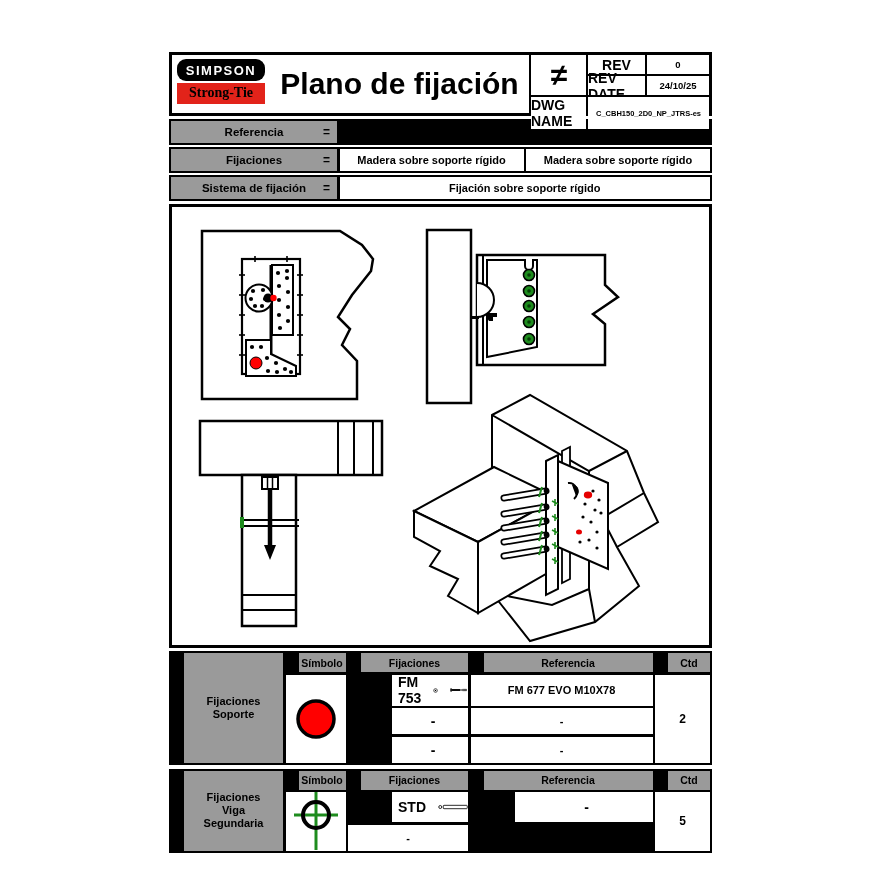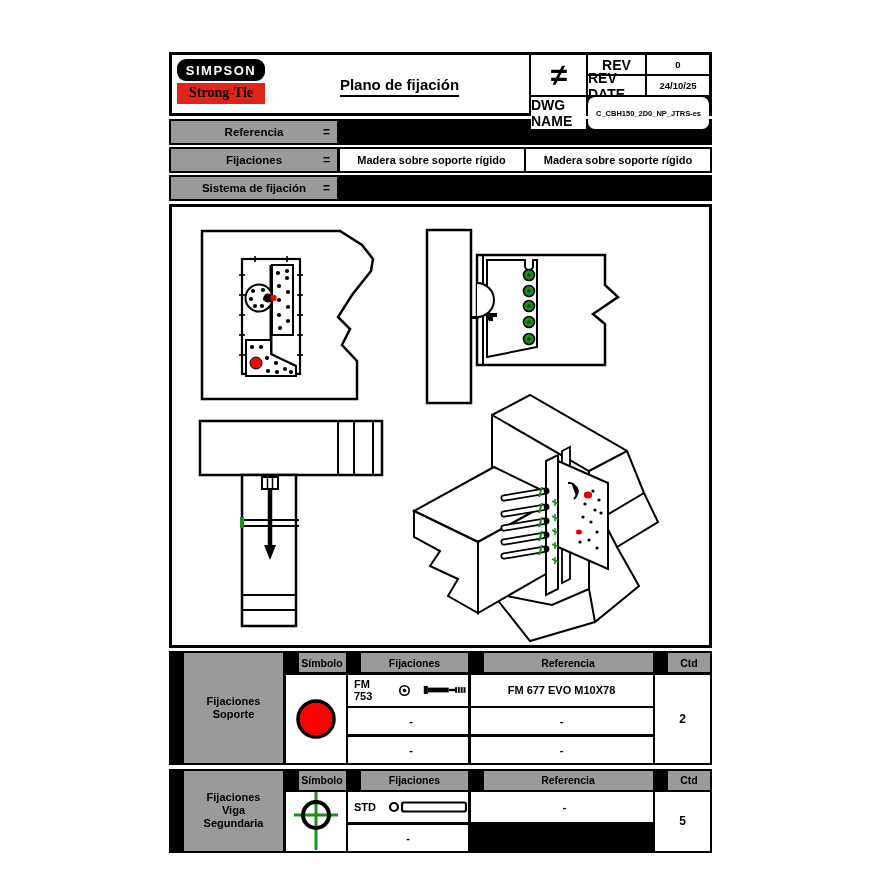--- a/index.html
+++ b/index.html
@@ -12,31 +12,31 @@
 
   
   .title-block{position:relative;height:64px;border:3px solid #000;margin-bottom:3px;}
   .logo{position:absolute;left:5px;top:4px;width:88px;}
   .logo-black{background:#000;color:#fff;font-weight:bold;font-size:13px;
     letter-spacing:1.5px;text-align:center;padding:4px 0 3px 0;border-radius:9px;}
   .logo-red{background:#e2231a;color:#000000;font-weight:bold;font-size:14px;
     text-align:center;padding:2px 0 3px 0;margin-top:2px;
     font-family:"Liberation Serif",serif;}
   .title{position:absolute;left:100px;right:182px;top:0;bottom:0;display:flex;
-    align-items:center;justify-content:center;font-size:15px;font-weight:bold;
-    text-decoration:underline;text-decoration-thickness:2px;text-underline-offset:5px;}
+    align-items:center;justify-content:center;font-size:30px;font-weight:bold;
+    text-decoration-thickness:2px;text-underline-offset:5px;}
   .rev-table{position:absolute;right:0;top:0;bottom:0;width:178px;display:grid;
     grid-template-columns:55px 57px 1fr;grid-template-rows:19px 19px 1fr;
     gap:2px;background:#000;border-left:2.5px solid #000;}
   .rev-table>div{background:#fff;display:flex;align-items:center;justify-content:center;
     font-weight:bold;}
   .ne-cell{grid-row:1/3;grid-column:1;font-size:30px;font-style:italic;}
   .lab-sm{font-size:14px;}
   .val-sm{font-size:9.5px;}
-  .dwg-val{grid-column:2/4;font-size:7.5px;letter-spacing:0px;border-radius:7px;}
+  .dwg-val{grid-column:2/4;font-size:7.5px;letter-spacing:0px;}
 
   
   .ref-row{display:grid;height:26px;background:#000;gap:2.5px;
     border:2.5px solid #000;margin-bottom:2px;}
   .cols-2{grid-template-columns:166px 1fr;}
   .cols-3{grid-template-columns:166px 1fr 1fr;}
   .ref-label{background:#9a9a9a;position:relative;display:flex;align-items:center;
     justify-content:center;font-size:11.5px;font-weight:bold;}
   .ref-eq{position:absolute;right:7px;font-size:12px;}
   .ref-val{background:#fff;display:flex;align-items:center;justify-content:center;
@@ -59,21 +59,21 @@
   .fix-table>div{display:flex;align-items:center;justify-content:center;font-weight:bold;}
   .c-gray{background:#9a9a9a;margin-left:13px;}
   .c-white{background:#fff;}
   .t-title{grid-column:1;flex-direction:column;font-size:11px;line-height:1.2;text-align:center;}
   #support-table .t-title{grid-row:1/5;}
   #beam-table .t-title{grid-row:1/4;}
   .hdr{font-size:10.5px;}
   .sym-cell{grid-column:2;}
   #support-table .sym-cell{grid-row:2/5;}
   #beam-table .sym-cell{grid-row:2/4;}
-  .fix-cell{justify-content:flex-start;padding-left:6px;font-size:11px;gap:12px;}
+  .fix-cell{justify-content:flex-start;padding-left:6px;font-size:14px;gap:12px;margin-left:44px;}
   .ref-cell{font-size:11px;}
   .ctd-cell{grid-column:5;font-size:12px;}
   #support-table .ctd-cell{grid-row:2/5;}
   #beam-table .ctd-cell{grid-row:2/4;}
 </style>
 </head>
 <body>
 
 <div class="sheet bb">
 
@@ -108,20 +108,21 @@
     </div>
     <div class="ref-val">Madera sobre soporte rígido</div>
     <div class="ref-val">Madera sobre soporte rígido</div>
   </div>
 
   <div class="ref-row cols-2 bb">
     <div class="ref-label">
       <span>Sistema de fijación</span>
       <span class="ref-eq">=</span>
     </div>
+    <div class="ref-val">Fijación sobre soporte rígido</div>
   </div>
 
   <div class="drawing bb">
 
     <svg class="v1" width="176" height="176" viewBox="0 0 176 176">
       <path d="M2,4 H140 L162,18 L173,32 L171,44 L152,68 L138,90 L150,102 L142,118 L157,134 V172 H2 Z" fill="#fff" stroke="#000" stroke-width="2.5"></path>
       <rect x="42" y="32" width="58" height="115" fill="#fff" stroke="#000" stroke-width="2.2"></rect>
       <g stroke="#000" stroke-width="1.6">
         <line x1="39" y1="48" x2="45" y2="48"></line>
           <line x1="39" y1="68" x2="45" y2="68"></line>

